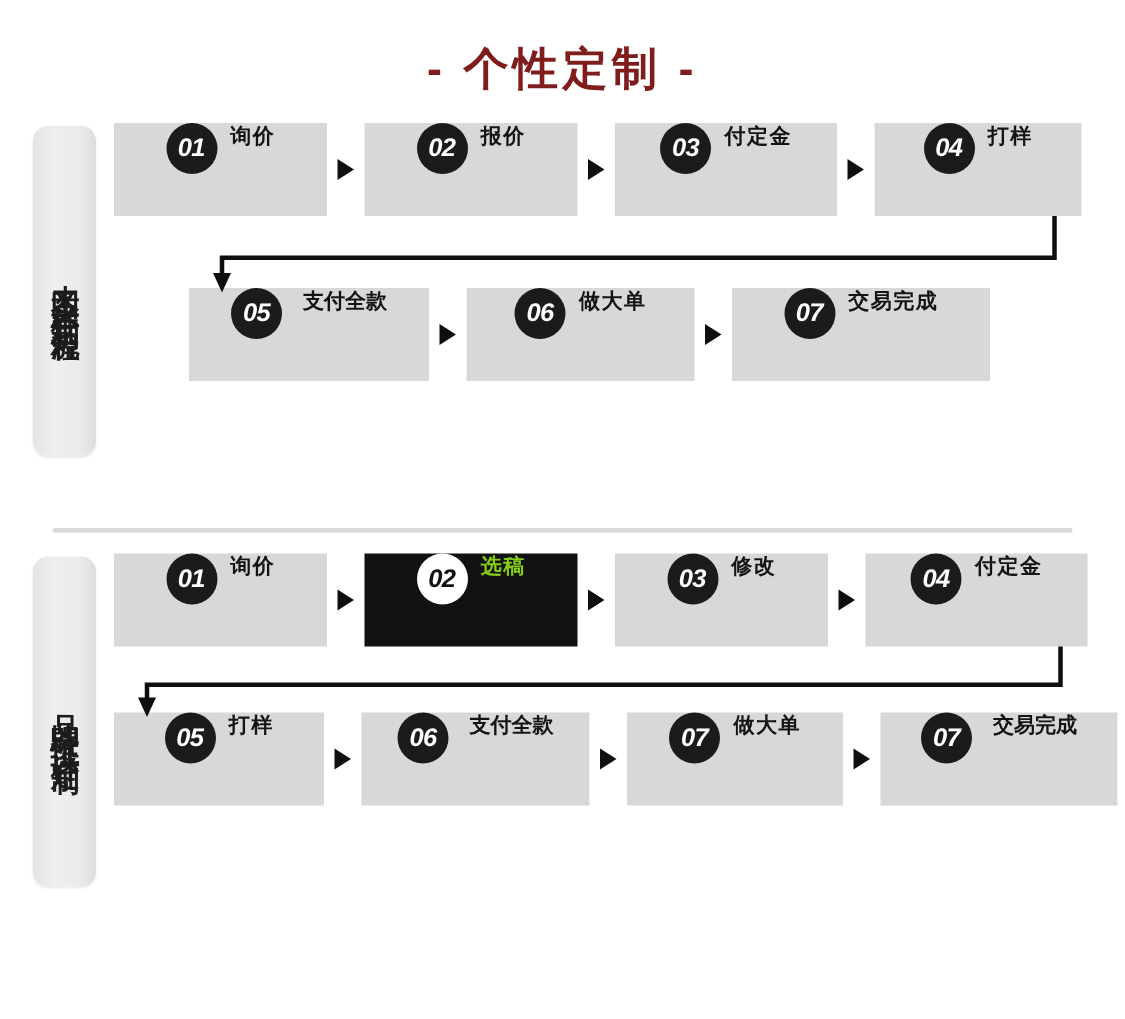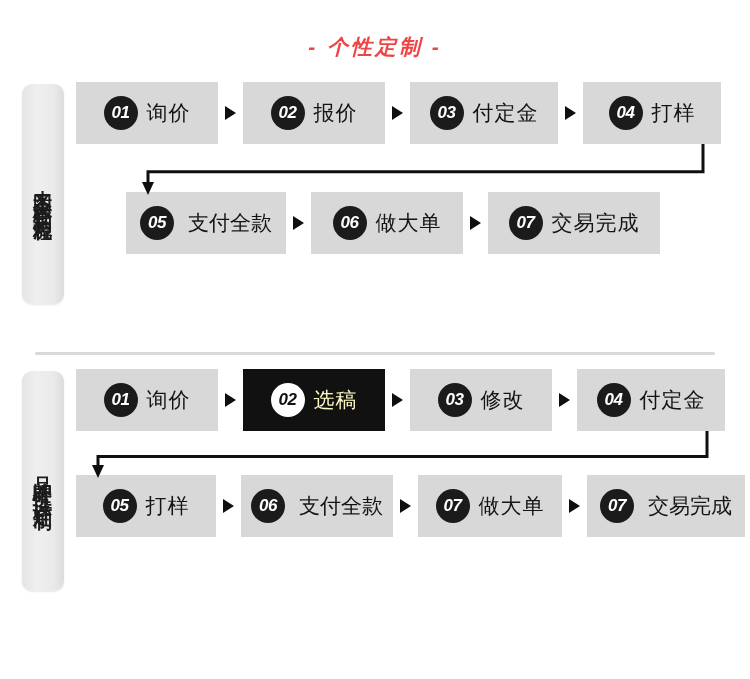--- a/index.html
+++ b/index.html
@@ -12,29 +12,28 @@
     background: #ffffff;
     font-family: "Liberation Sans", "DejaVu Sans", sans-serif;
     color: #1a1a1a;
     overflow: hidden;
     position: relative;
   }
 
   
   .page-title {
     text-align: center;
-    font-size: 21px;
+    font-size: 30px;
     font-weight: bold;
     letter-spacing: 3px;
-    color: #ef4444;
+    color: #7f1d1d;
     padding-top: 24px;
     height: 46px;
     line-height: 46px;
     user-select: none;
-    font-style: italic;
   }
 
   
   .section {
     position: relative;
     display: flex;
     align-items: stretch;
     padding-left: 22px;
     box-sizing: border-box;
   }
@@ -78,21 +77,21 @@
   .flow-row {
     display: flex;
     align-items: center;
     box-sizing: border-box;
   }
 
   
   .step {
     background: #d8d8d8;
     display: flex;
-    align-items: center;
+    align-items: flex-start;
     justify-content: center;
     height: 62px;
     box-sizing: border-box;
     padding: 0 10px;
     white-space: nowrap;
   }
   .step.highlight { background: #111111; }
 
   .badge {
     flex: 0 0 auto;
@@ -105,27 +104,27 @@
     font-weight: bold;
     font-style: italic;
     display: flex;
     align-items: center;
     justify-content: center;
     letter-spacing: -0.5px;
   }
   .step.highlight .badge { background: #ffffff; color: #111111; }
 
   .step-label {
-    font-size: 21px;
-    font-weight: normal;
+    font-size: 14px;
+    font-weight: bold;
     letter-spacing: 1px;
     color: #141414;
     margin-left: 9px;
   }
-  .step.highlight .step-label { color: #fef9c3; }
+  .step.highlight .step-label { color: #84cc16; }
   .step.tight .step-label { margin-left: 14px; letter-spacing: 0px; }
 
   
   .tri {
     flex: 0 0 auto;
     width: 0;
     height: 0;
     border-top: 7px solid transparent;
     border-bottom: 7px solid transparent;
     border-left: 11px solid #0f0f0f;

